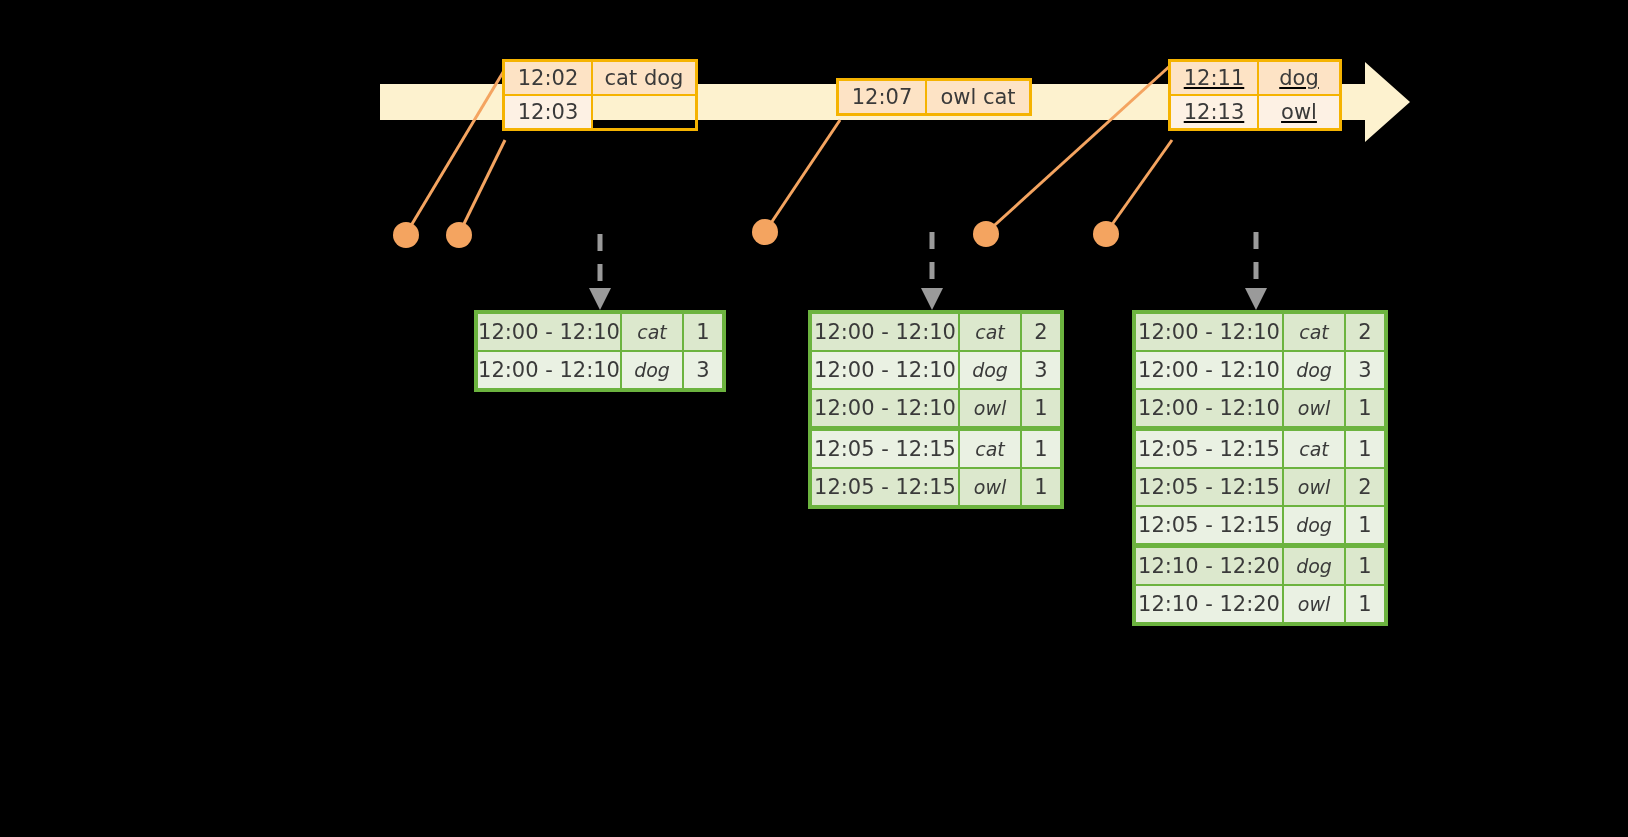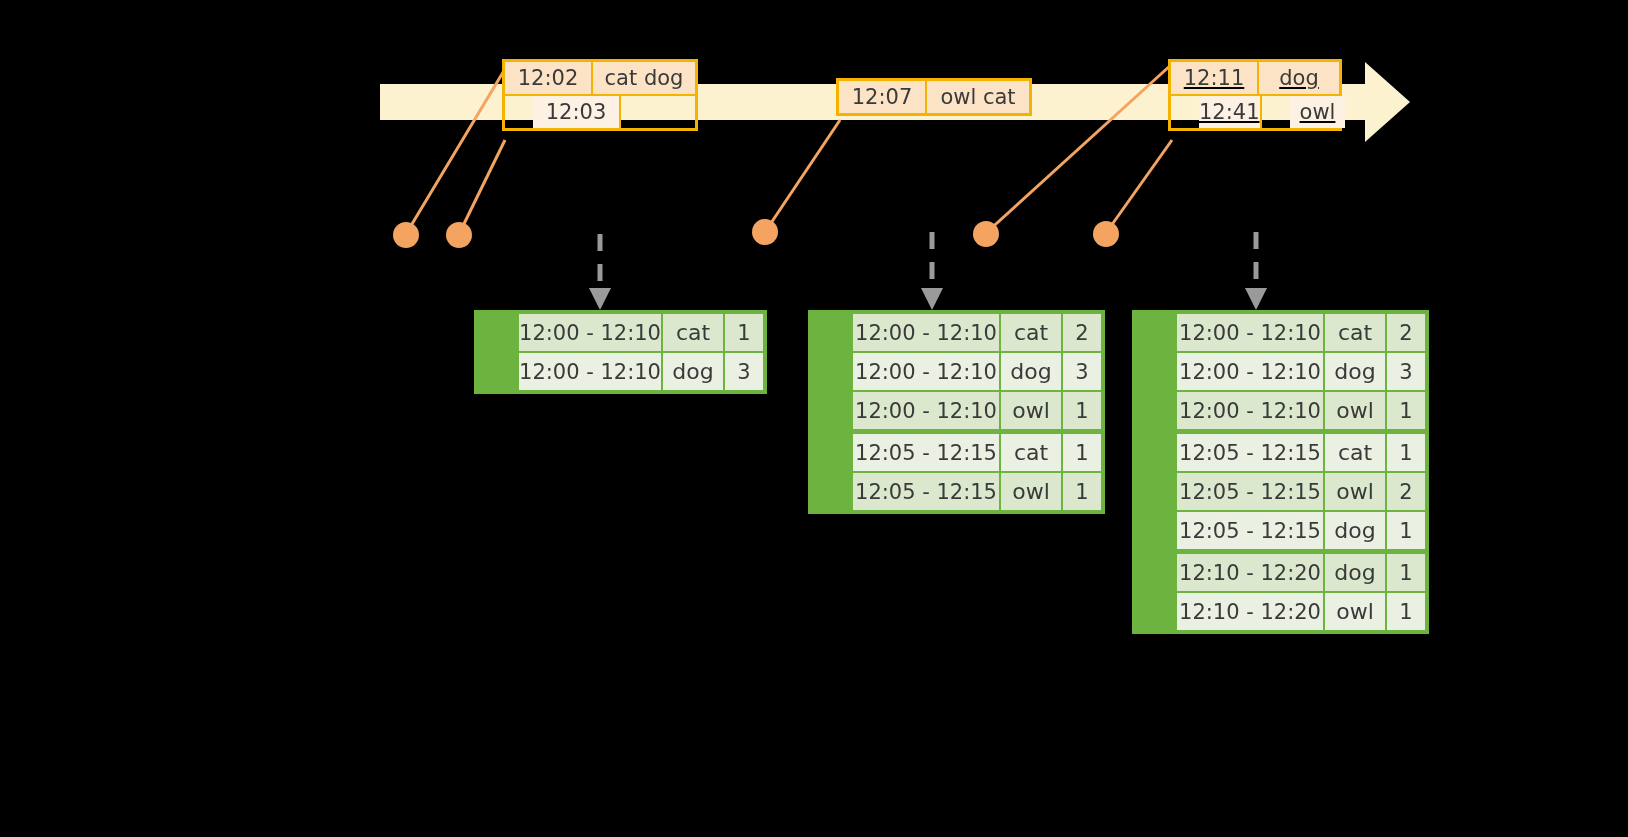--- a/index.html
+++ b/index.html
@@ -17,34 +17,34 @@
   .event-row{display:flex;box-sizing:border-box;}
   .event-row + .event-row{border-top:2px solid #f5b301;}
   .event-row .cell-time{width:88px;box-sizing:border-box;
             border-right:2px solid #f5b301;
             display:flex;align-items:center;justify-content:center;
             font-size:21px;color:#3a3a3a;padding:4px 0;}
   .event-row .cell-words{flex:1;box-sizing:border-box;
             display:flex;align-items:center;justify-content:center;
             font-size:21px;color:#3a3a3a;padding:4px 10px;}
   .ev-shade-a .cell-time,.ev-shade-a .cell-words{background:#fde3c5;}
-  .ev-shade-b .cell-time,.ev-shade-b .cell-words{background:#fdf1e4;margin-left:28px;}
+  .ev-shade-b .cell-time,.ev-shade-b .cell-words{background:#fdf1e4;}
 
   
   .result-table{position:absolute;border:4px solid #6cb33f;box-sizing:border-box;
-                display:flex;flex-direction:column;background:#6cb33f;z-index:5;padding-left:41px;}
+                display:flex;flex-direction:column;background:#6cb33f;z-index:5;}
   .res-row{display:flex;box-sizing:border-box;}
   .res-row + .res-row{border-top:2px solid #6cb33f;}
   .res-row.group-start{border-top-width:5px;}
   .res-row .c-win{box-sizing:border-box;border-right:2px solid #6cb33f;
         display:flex;align-items:center;justify-content:center;
         font-size:21px;color:#3a3a3a;padding:6px 14px;white-space:nowrap;}
   .res-row .c-word{box-sizing:border-box;border-right:2px solid #6cb33f;
         display:flex;align-items:center;justify-content:center;
-        font-size:22px;color:#3a3a3a;padding:6px 0;}
+        font-size:19px;color:#3a3a3a;padding:6px 0;font-style:italic;}
   .res-row .c-count{box-sizing:border-box;
         display:flex;align-items:center;justify-content:center;
         font-size:21px;color:#3a3a3a;padding:6px 0;}
   .sh-a .c-win,.sh-a .c-word,.sh-a .c-count{background:#dce8cd;}
   .sh-b .c-win,.sh-b .c-word,.sh-b .c-count{background:#eaf1e3;}
 
   
   .t1 .c-win{width:144px;} .t1 .c-word{width:62px;} .t1 .c-count{width:38px;}
   .t2 .c-win{width:148px;} .t2 .c-word{width:62px;} .t2 .c-count{width:38px;}
   .t3 .c-win{width:148px;} .t3 .c-word{width:62px;} .t3 .c-count{width:38px;}
@@ -109,21 +109,21 @@
       <div class="cell-words">owl cat</div>
     </div>
   </div>
 
   <div class="event-box" style="left:1168px;top:59px;width:174px;text-decoration:underline;">
     <div class="event-row ev-shade-a">
       <div class="cell-time">12:11</div>
       <div class="cell-words">dog</div>
     </div>
     <div class="event-row ev-shade-b">
-      <div class="cell-time">12:41</div>
+      <div class="cell-time">12:13</div>
       <div class="cell-words">owl</div>
     </div>
   </div>
 
   <div class="result-table t1" style="left:474px;top:310px;">
     <div class="res-row sh-a">
       <div class="c-win">12:00 - 12:10</div>
       <div class="c-word">cat</div>
       <div class="c-count">1</div>
     </div>

